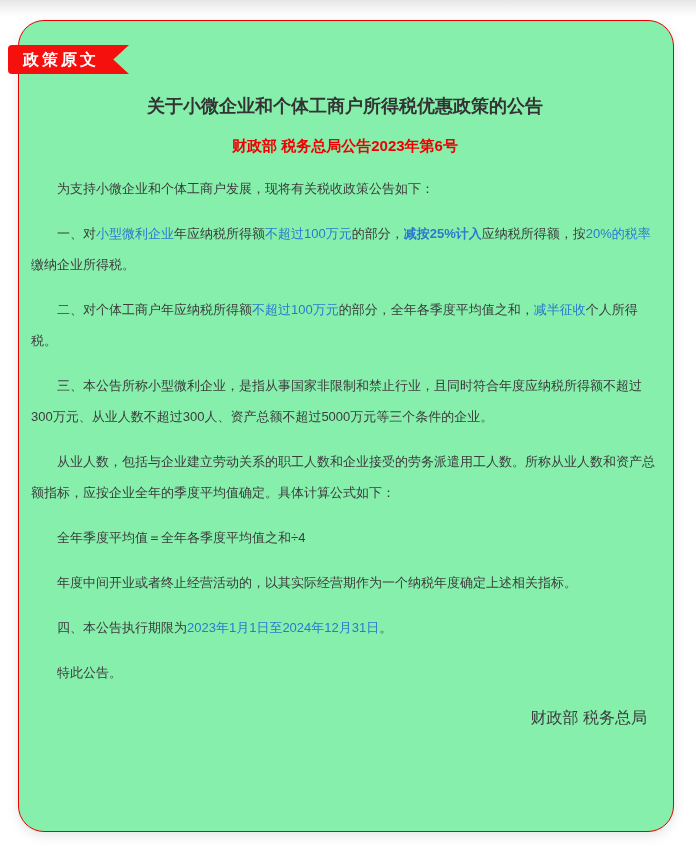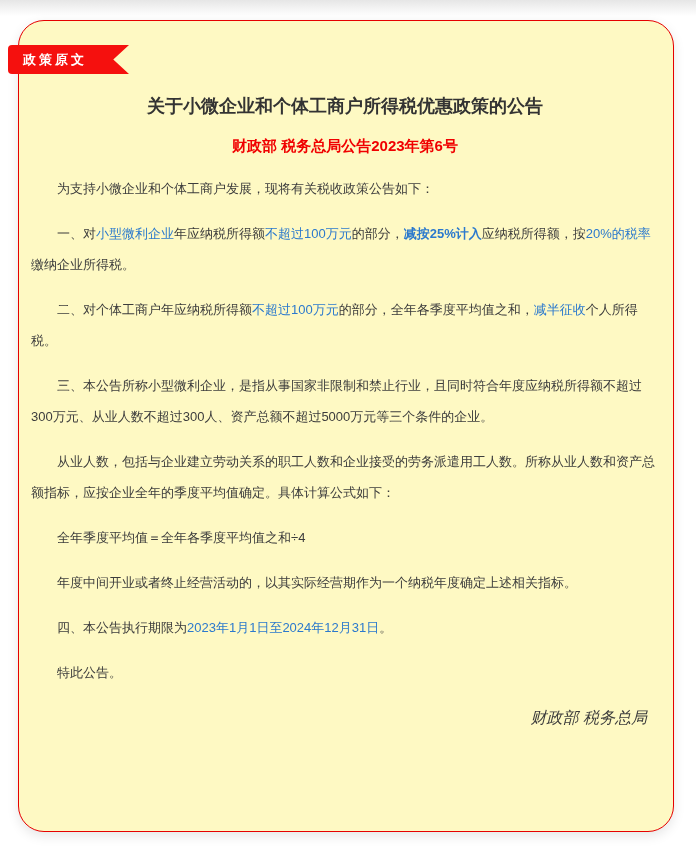--- a/index.html
+++ b/index.html
@@ -8,31 +8,31 @@
     width:696px; height:853px; position:relative; overflow:hidden;
     font-family:"Liberation Sans","DejaVu Sans",sans-serif;
     color:var(--body-text,#3c3c3c);
   }
   .top-shade {
     position:absolute; left:0; top:0; width:696px; height:16px;
     background:linear-gradient(#e6e6e6,#ffffff); z-index:0;
   }
   .card {
     position:absolute; left:18px; top:20px; width:656px; height:812px;
-    background:#fef9c3; border:1px solid var(--border-red,#e60000);
+    background:#86efac; border:1px solid var(--border-red,#e60000);
     border-radius:26px;
     box-shadow:0 4px 12px rgba(0,0,0,0.10);
     z-index:1;
   }
   .ribbon {
     position:absolute; left:8px; top:45px; width:121px; height:29px; z-index:3;
     background:var(--ribbon-red,#f5100e);
     clip-path:polygon(0 0, 100% 0, 87% 50%, 100% 100%, 0 100%);
     border-radius:4px 0 0 4px;
-    color:#ffffff; font-weight:bold; font-size:13px; line-height:29px;
+    color:#ffffff; font-weight:bold; font-size:16px; line-height:29px;
     padding-left:15px; letter-spacing:3px;
   }
   .content {
     position:absolute; left:0; top:0; width:100%; height:100%;
     padding:72px 14px 0 12px; overflow:hidden;
   }
   .doc-title {
     text-align:center; font-size:18px; font-weight:bold; color:#333333;
     line-height:26px; margin:0 0 14px;
   }
@@ -40,21 +40,21 @@
     text-align:center; font-size:15px; font-weight:bold;
     color:var(--accent-red,#f00000); line-height:26px; margin:0 0 12px;
   }
   .para {
     font-size:13px; line-height:31px; text-indent:2em; margin:14px 0;
     color:var(--body-text,#3c3c3c);
   }
   .sig-block { margin-top:8px; }
   .sig-line {
     font-size:16px; line-height:31px; text-align:right; padding-right:12px;
-    margin:14px 0; color:var(--body-text,#3c3c3c);font-style:italic;
+    margin:14px 0; color:var(--body-text,#3c3c3c);
   }
 </style>
 </head>
 <body style="--border-red: #e60000; --ribbon-red: #f5100e; --accent-red: #f00000; --link-blue: #2b79cd; --body-text: #3c3c3c;">
 
 <div class="top-shade"></div>
 
 <div class="card">
   <div class="content">
     <h1 class="doc-title">关于小微企业和个体工商户所得税优惠政策的公告</h1>

